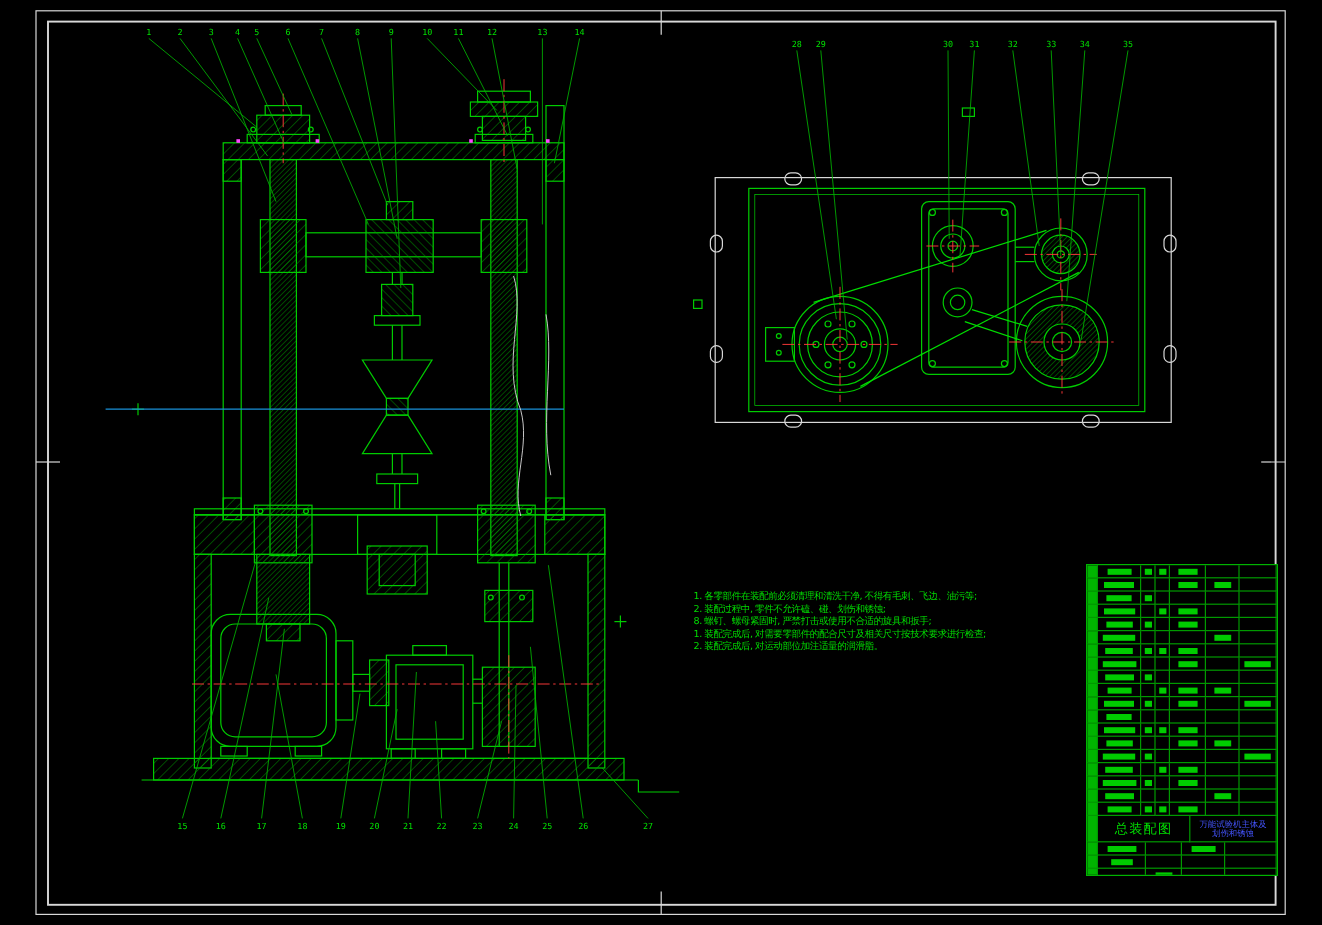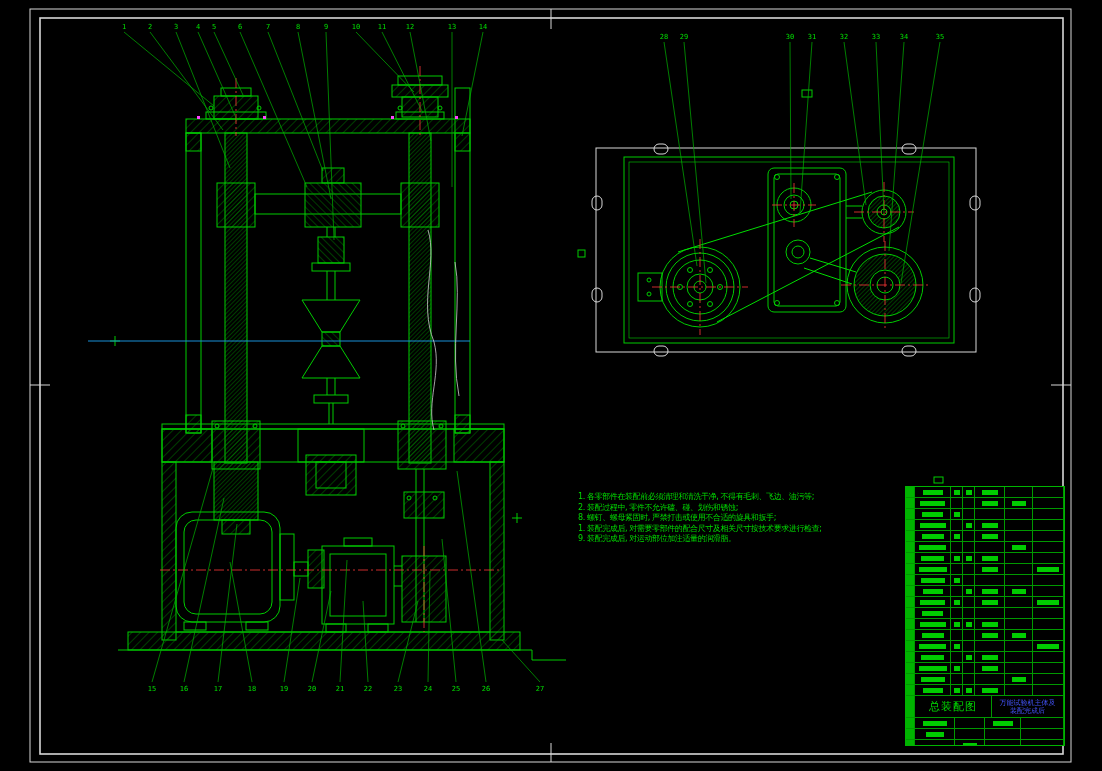--- a/index.html
+++ b/index.html
@@ -8,21 +8,21 @@
   svg text{font-family:"DejaVu Sans Mono","DejaVu Sans",monospace;}
   .balloon{font-size:7px;fill:#00e000;text-anchor:middle;}
   .leader{stroke:#00b400;stroke-width:0.7;}
 
   
   .techreq{position:absolute;left:578px;top:492px;width:266px;color:#00dd00;}
   .tr-title{text-align:center;font-size:11px;letter-spacing:3px;margin-bottom:2px;}
   .tr-line{font-size:8px;line-height:10.5px;white-space:nowrap;letter-spacing:-0.4px;}
 
   
-  #bom{position:absolute;left:905px;top:486px;width:160px;height:260px;
+  #bom{position:absolute;left:905px;top:470px;width:160px;height:260px;
        border:1px solid #00b400;box-sizing:border-box;background:#000;overflow:hidden;}
   .bom-row{display:flex;height:11px;}
   .bom-row-title{display:flex;height:22px;}
   .bom-cell{border-right:1px solid #009900;border-bottom:1px solid #009900;
             box-sizing:border-box;height:100%;display:flex;align-items:center;
             justify-content:center;overflow:hidden;flex:0 0 auto;}
   .filled{background:#00b400;}
   .bar{background:#00cc00;height:5px;display:inline-block;}
   .bom-name{color:#00dd00;font-size:11px;letter-spacing:1px;white-space:nowrap;}
   .bom-blue{color:#4455ff;font-size:7px;line-height:8px;text-align:center;white-space:nowrap;}
@@ -356,21 +356,21 @@
         <text x="940" y="39" class="balloon">35</text>
       </g>
 </svg>
 
 
 <div class="techreq">
   <div class="tr-line">1. 各零部件在装配前必须清理和清洗干净, 不得有毛刺、飞边、油污等;</div>
   <div class="tr-line">2. 装配过程中, 零件不允许磕、碰、划伤和锈蚀;</div>
   <div class="tr-line">8. 螺钉、螺母紧固时, 严禁打击或使用不合适的旋具和扳手;</div>
   <div class="tr-line">1. 装配完成后, 对需要零部件的配合尺寸及相关尺寸按技术要求进行检查;</div>
-  <div class="tr-line">9. 装配完成后, 对运动部位加注适量的润滑脂。</div>
+  <div class="tr-line">2. 装配完成后, 对运动部位加注适量的润滑脂。</div>
 </div>
 
 
 <div id="bom">
       <div class="bom-row">
         <div class="bom-cell filled" style="width: 9px;"></div>
         <div class="bom-cell" style="width: 36px;">
           <span class="bar" style="width: 20px;"></span>
         </div>
         <div class="bom-cell" style="width: 12px;">
@@ -654,21 +654,21 @@
         <div class="bom-cell" style="width: 31px;"></div>
       </div>
       <div class="bom-row-title">
         <div class="bom-cell filled" style="width: 9px;"></div>
         <div class="bom-cell" style="width: 77px;">
           <span class="bom-name">总装配图</span>
         </div>
         <div class="bom-cell" style="width: 72px;">
           <div>
             <div class="bom-blue">万能试验机主体及</div>
-            <div class="bom-blue">装配完成后</div>
+            <div class="bom-blue">划伤和锈蚀</div>
           </div>
         </div>
       </div>
       <div class="bom-row">
         <div class="bom-cell filled" style="width: 9px;"></div>
         <div class="bom-cell" style="width: 40px;">
           <span class="bar" style="width: 24px;"></span>
         </div>
         <div class="bom-cell" style="width: 30px;"></div>
         <div class="bom-cell" style="width: 36px;">

